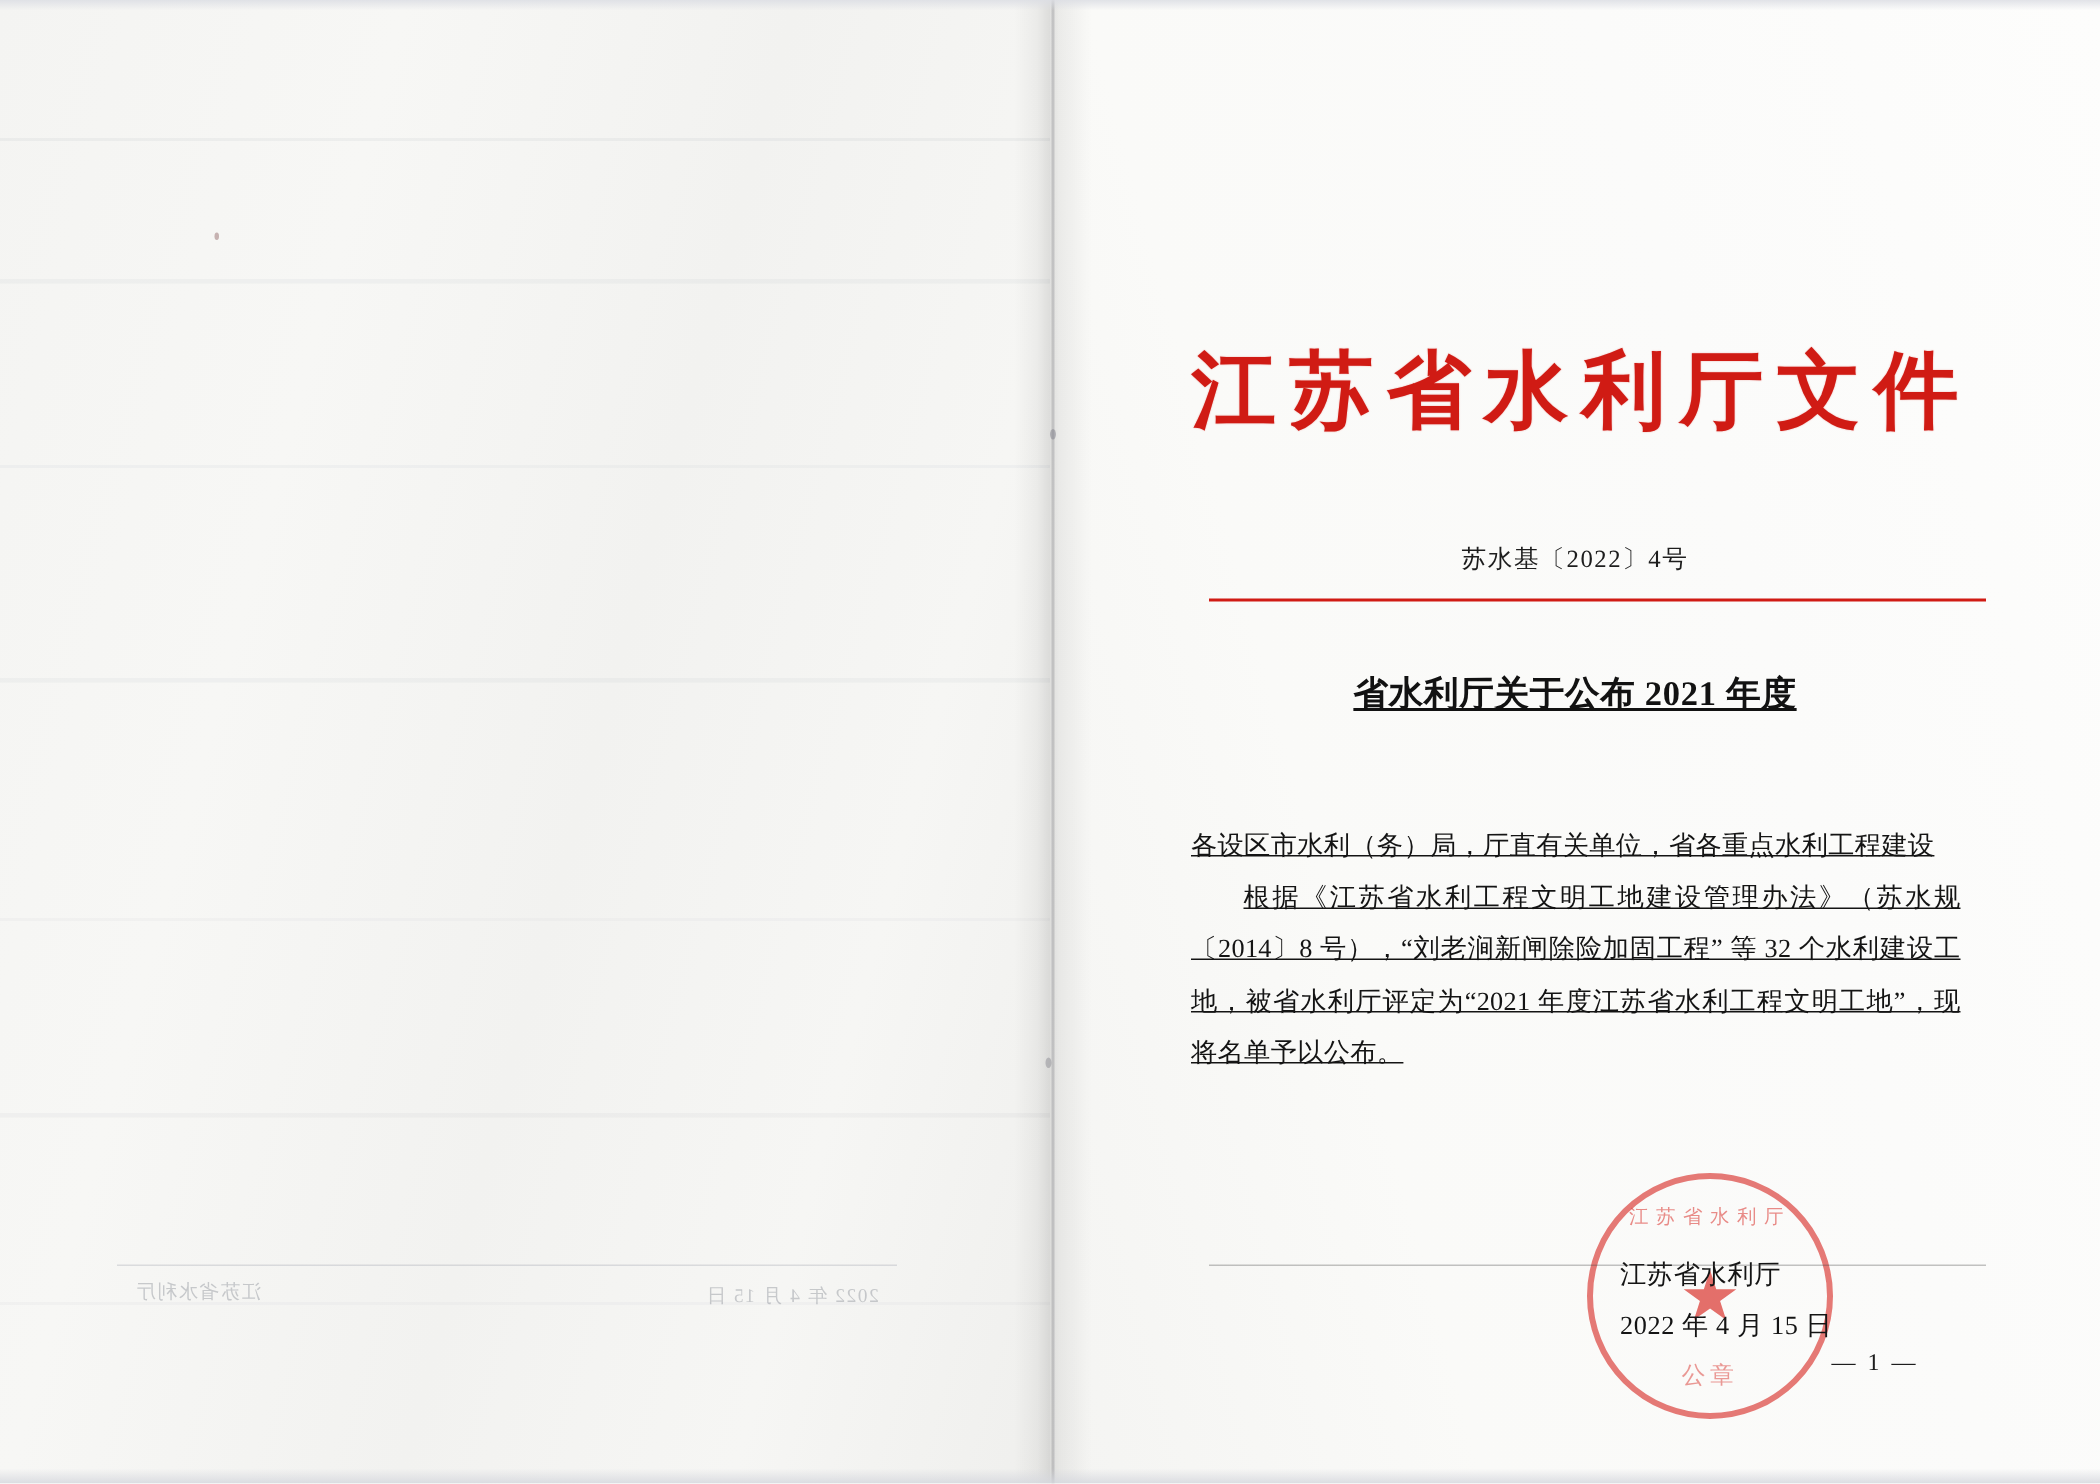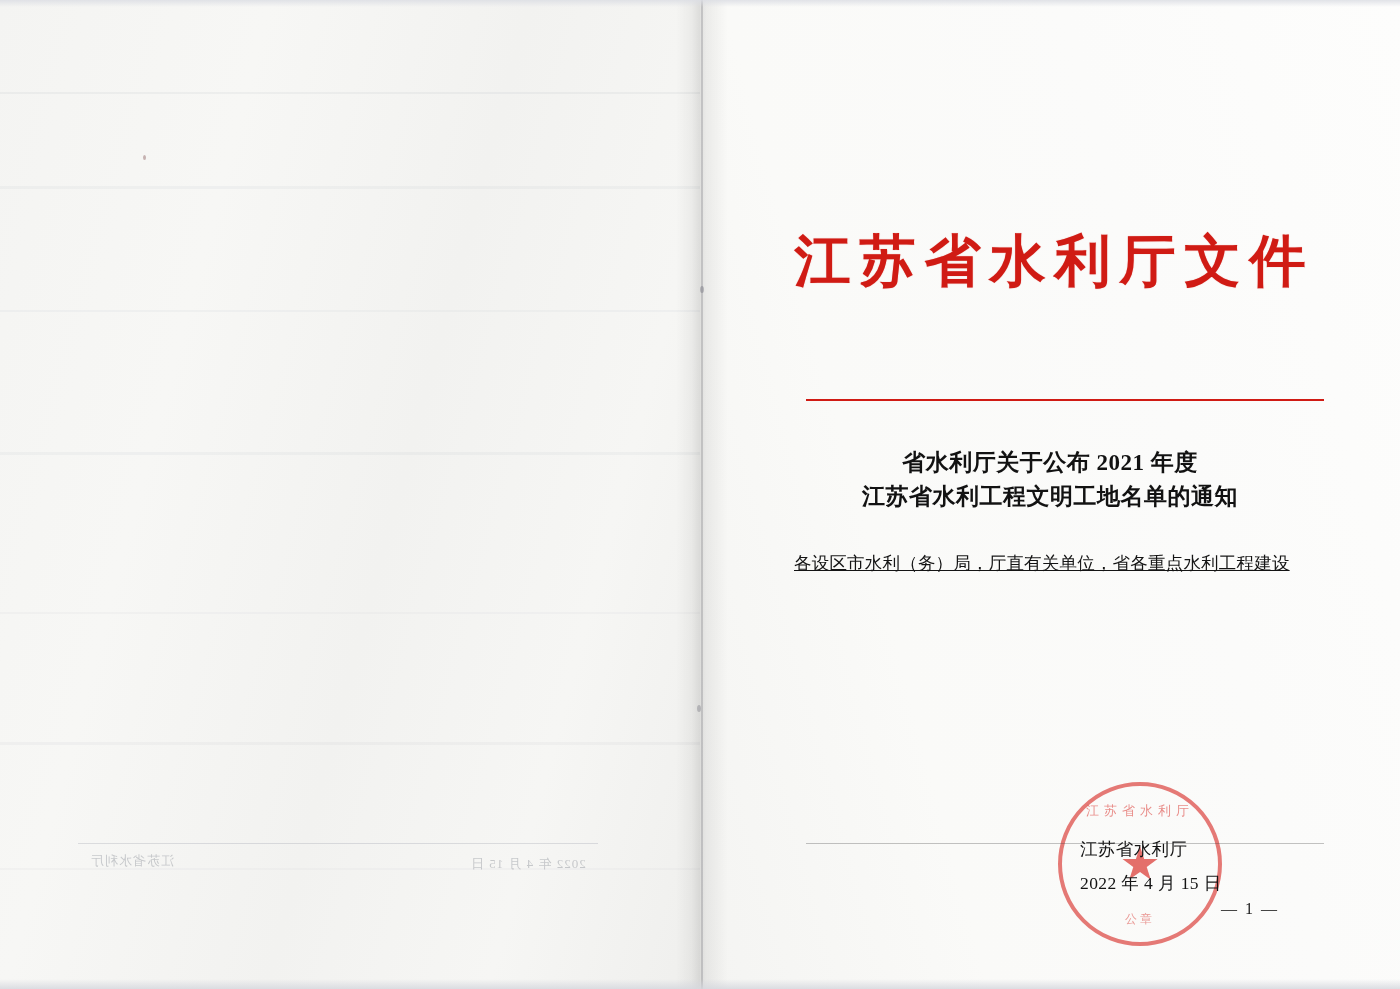--- a/index.html
+++ b/index.html
@@ -124,20 +124,21 @@
     position: absolute;
     left: 70px; top: 446px;
     width: 560px;
     text-align: center;
     font-size: 23px;
     font-weight: bold;
     line-height: 1.47;
     color: #121212;
     letter-spacing: 0.5px;
     font-family: "Liberation Serif", serif;
+    text-decoration: underline;
   }
   .title div { white-space: nowrap; }
 
   .body-block {
     position: absolute;
     left: 94px; top: 546px;
     width: 513px;
     font-size: 17.5px;
     line-height: 34.5px;
     color: #141414;
@@ -188,21 +189,21 @@
     font-size: 13px;
     letter-spacing: 5px;
     font-family: "Liberation Serif", serif;
   }
   .seal .seal-bottom {
     position: absolute;
     left: 0; bottom: 14px;
     width: 100%;
     text-align: center;
     color: rgba(214,32,26,0.55);
-    font-size: 12px;
+    font-size: 16px;
     letter-spacing: 3px;
     font-family: "Liberation Serif", serif;
   }
 
   .page-rule {
     position: absolute;
     left: 106px; top: 843px;
     width: 518px; height: 1px;
     background: rgba(60,60,60,0.30);
   }
@@ -264,30 +265,31 @@
   <div class="edge-bottom"></div>
 
   <div class="speck" style="left:143px; top:155px; width:3px; height:5px;"></div>
   <div class="speck" style="left:700px; top:286px; width:4px; height:7px; background:rgba(120,120,130,0.45);"></div>
   <div class="speck" style="left:697px; top:705px; width:4px; height:7px; background:rgba(120,120,130,0.40);"></div>
 
   <div class="doc">
 
     <div class="masthead">江苏省水利厅文件</div>
 
+    <div class="doc-number">苏水基〔2022〕4号</div>
 
     <div class="red-rule"></div>
 
     <div class="title">
       <div>省水利厅关于公布 2021 年度</div>
-      <div>江苏省水利工程文明工地名单的通知</div>
     </div>
 
     <div class="body-block">
       <p>各设区市水利（务）局，厅直有关单位，省各重点水利工程建设</p>
+      <p class="indent2">根据《江苏省水利工程文明工地建设管理办法》（苏水规〔2014〕8 号），“刘老涧新闸除险加固工程” 等 32 个水利建设工地，被省水利厅评定为“2021 年度江苏省水利工程文明工地”，现将名单予以公布。</p>
     </div>
 
     <div class="seal">
       <div class="seal-arc">江苏省水利厅</div>
       <div class="star">★</div>
       <div class="seal-bottom">公章</div>
     </div>
 
     <div class="signature">
       <div>江苏省水利厅</div>

